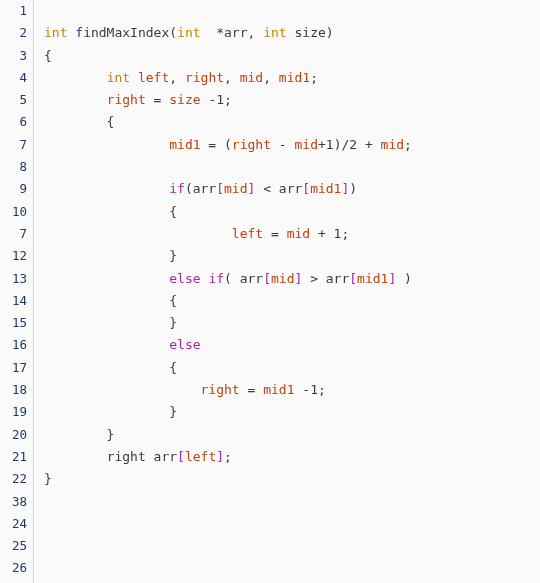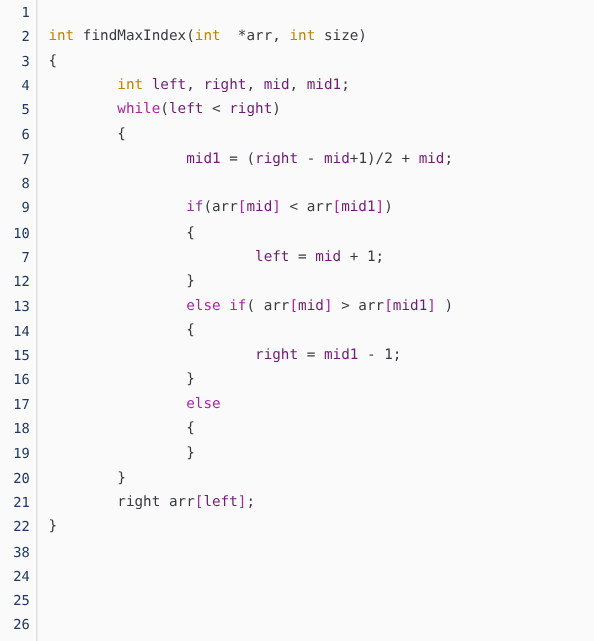--- a/index.html
+++ b/index.html
@@ -53,21 +53,21 @@
   #code .row {
     display: block;
     height: 22.3px;
     line-height: 22.3px;
     white-space: pre;
     color: #3b3b3b;
     font-size: 13px;
     letter-spacing: 0px;
   }
   .kw   { color: #a626a4; }
-  .var  { color: #701a75; }
+  .var  { color: #c2410c; }
   .typ  { color: #c18401; }
   .brk  { color: #a626a4; }
   .pln  { color: #383a42; }
   .num  { color: #383a42; }
 </style>
 </head>
 <body>
 
 <div id="editor">
   <div id="gutter">
@@ -96,32 +96,32 @@
       <span class="ln">38</span>
       <span class="ln">24</span>
       <span class="ln">25</span>
       <span class="ln">26</span>
     </div>
   <div id="code">
       <span class="row">&nbsp;</span>
       <span class="row"><span class="typ">int</span><span class="pln"> </span><span class="pln">findMaxIndex(</span><span class="typ">int</span><span class="pln">  *arr, </span><span class="typ">int</span><span class="pln"> size)</span></span>
       <span class="row"><span class="pln">{</span></span>
       <span class="row"><span class="pln">        </span><span class="typ">int</span><span class="pln"> </span><span class="var">left</span><span class="pln">, </span><span class="var">right</span><span class="pln">, </span><span class="var">mid</span><span class="pln">, </span><span class="var">mid1</span><span class="pln">;</span></span>
-      <span class="row"><span class="pln">        </span><span class="kw">while</span><span class="pln">(</span><span class="var">left</span><span class="pln"> &lt; </span><span class="var">right</span><span class="pln">)</span></span>
+      <span class="row"><span class="pln">        </span><span class="var">right</span><span class="pln"> = </span><span class="var">size</span><span class="pln"> -</span><span class="num">1</span><span class="pln">;</span></span>
       <span class="row"><span class="pln">        {</span></span>
       <span class="row"><span class="pln">                </span><span class="var">mid1</span><span class="pln"> = (</span><span class="var">right</span><span class="pln"> - </span><span class="var">mid</span><span class="pln">+</span><span class="num">1</span><span class="pln">)/</span><span class="num">2</span><span class="pln"> + </span><span class="var">mid</span><span class="pln">;</span></span>
       <span class="row">&nbsp;</span>
       <span class="row"><span class="pln">                </span><span class="kw">if</span><span class="pln">(arr</span><span class="brk">[</span><span class="var">mid</span><span class="brk">]</span><span class="pln"> &lt; arr</span><span class="brk">[</span><span class="var">mid1</span><span class="brk">]</span><span class="pln">)</span></span>
       <span class="row"><span class="pln">                {</span></span>
       <span class="row"><span class="pln">                        </span><span class="var">left</span><span class="pln"> = </span><span class="var">mid</span><span class="pln"> + </span><span class="num">1</span><span class="pln">;</span></span>
       <span class="row"><span class="pln">                }</span></span>
       <span class="row"><span class="pln">                </span><span class="kw">else</span><span class="pln"> </span><span class="kw">if</span><span class="pln">( arr</span><span class="brk">[</span><span class="var">mid</span><span class="brk">]</span><span class="pln"> &gt; arr</span><span class="brk">[</span><span class="var">mid1</span><span class="brk">]</span><span class="pln"> )</span></span>
       <span class="row"><span class="pln">                {</span></span>
-      <span class="row"><span class="pln">                        </span><span class="var">right</span><span class="pln"> = </span><span class="var">mid1</span><span class="pln"> - </span><span class="num">1</span><span class="pln">;</span></span>
       <span class="row"><span class="pln">                }</span></span>
       <span class="row"><span class="pln">                </span><span class="kw">else</span></span>
       <span class="row"><span class="pln">                {</span></span>
+      <span class="row"><span class="pln">                    </span><span class="var">right</span><span class="pln"> = </span><span class="var">mid1</span><span class="pln"> -</span><span class="num">1</span><span class="pln">;</span></span>
       <span class="row"><span class="pln">                }</span></span>
       <span class="row"><span class="pln">        }</span></span>
       <span class="row"><span class="pln">        </span><span class="pln">right</span><span class="pln"> arr</span><span class="brk">[</span><span class="var">left</span><span class="brk">]</span><span class="pln">;</span></span>
       <span class="row"><span class="pln">}</span></span>
     </div>
 </div>
 
 </body></html>

